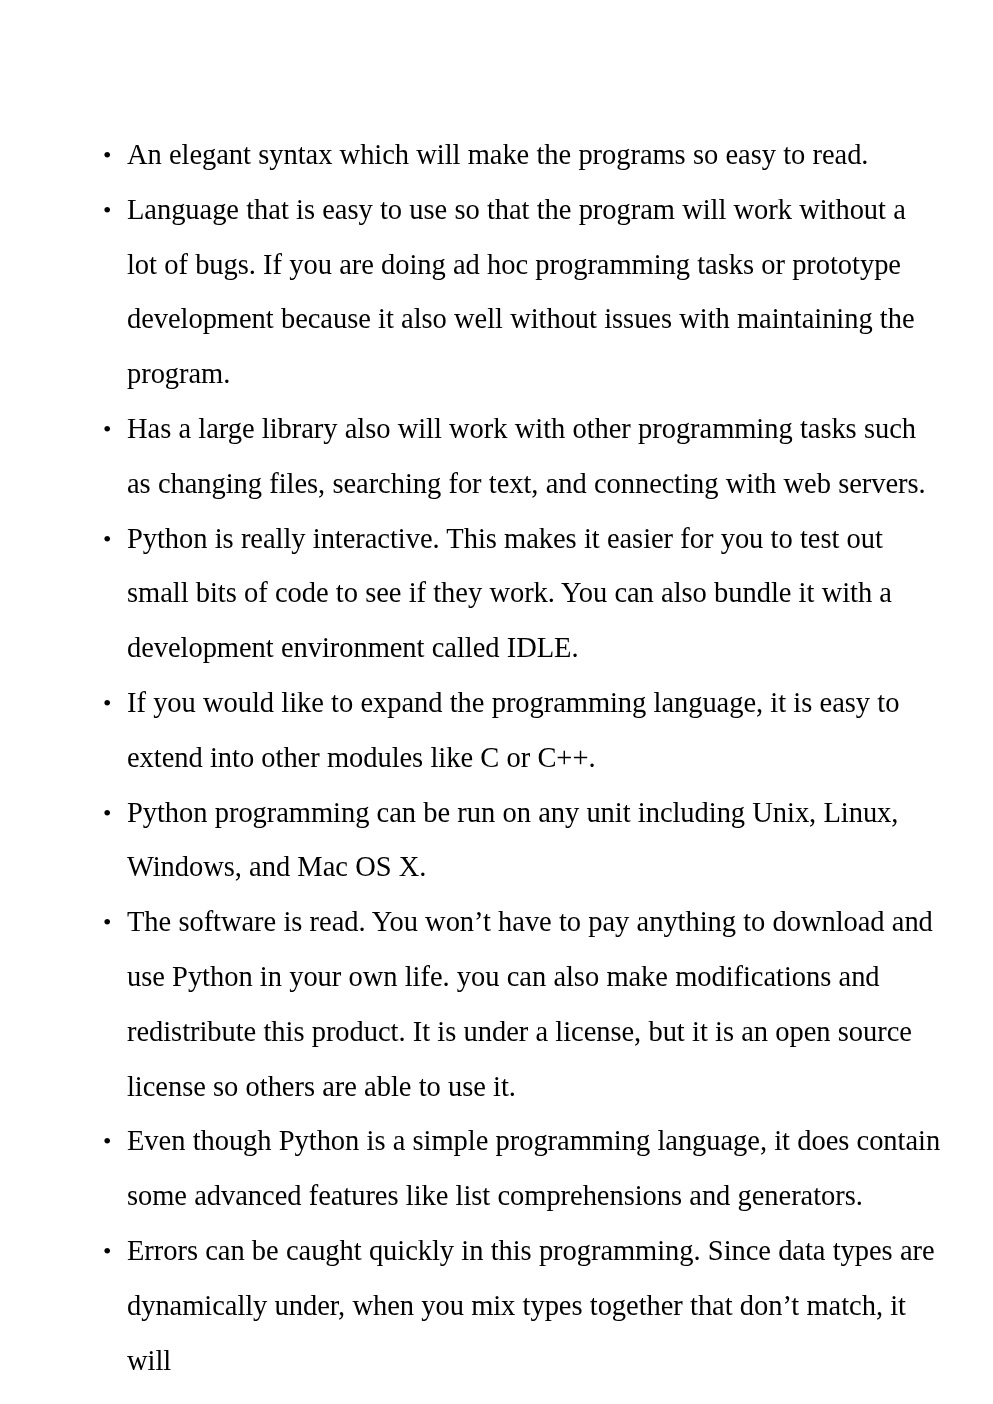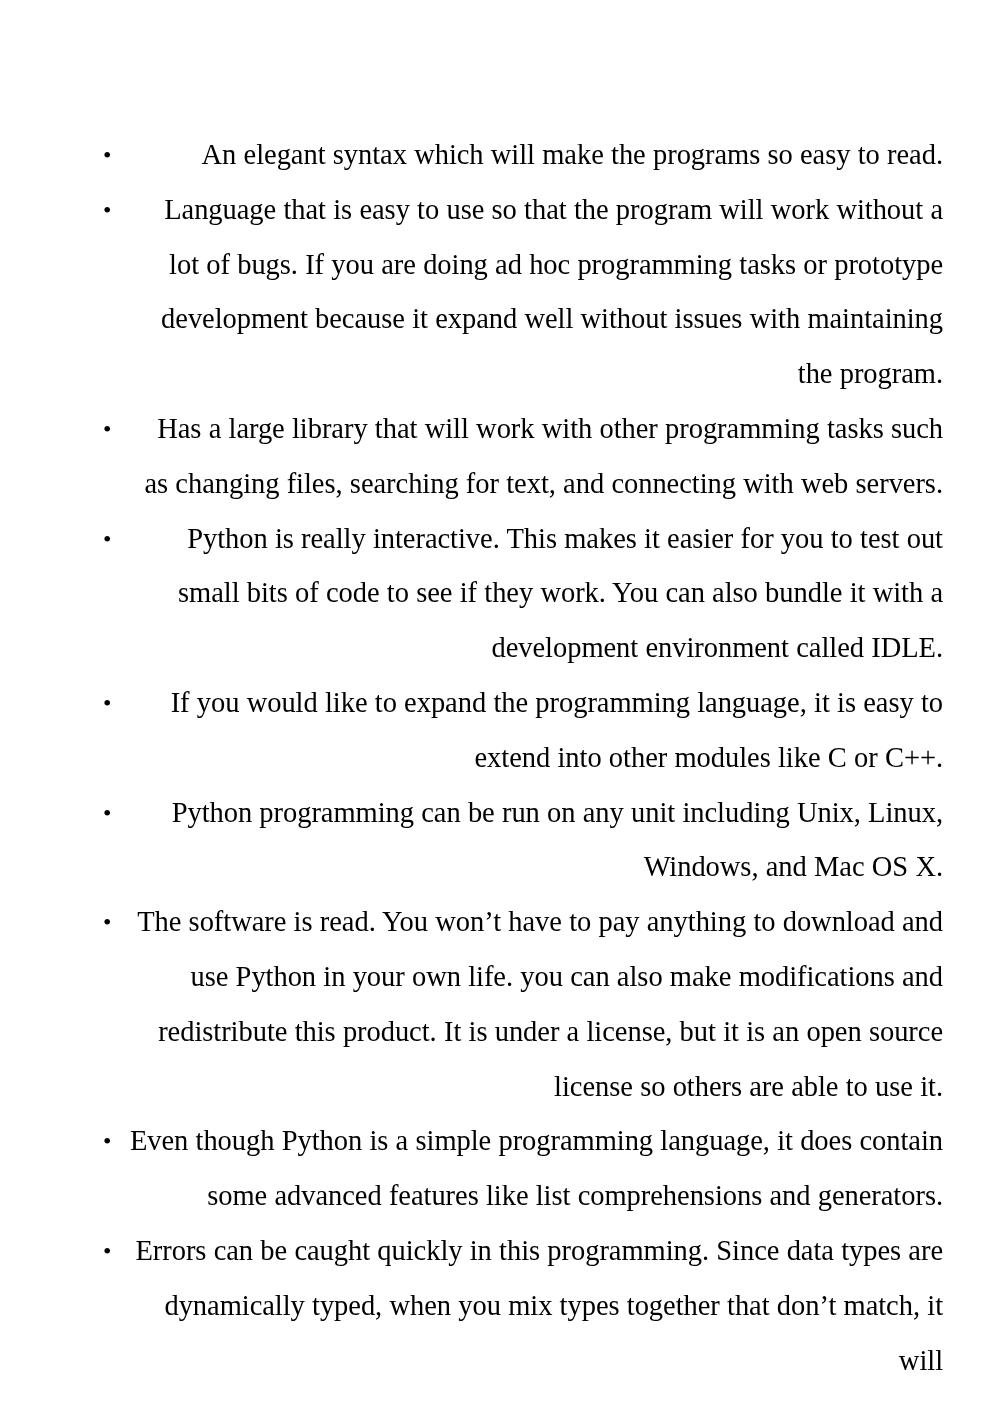--- a/index.html
+++ b/index.html
@@ -42,43 +42,42 @@
     position: absolute;
     left: 0px;
     top: 0px;
     width: 24px;
     line-height: 54.8px;
     font-size: 24px;
     text-align: left;
   }
   .bullet-text {
     display: block;
-    text-align: right;
   }
 </style>
 </head>
 <body>
 
 <div class="page">
   <div class="content">
     <ul class="bullet-list">
 
       <li class="bullet-item">
         <span class="bullet-dot">•</span>
         <span class="bullet-text">An elegant syntax which will make the programs so easy to read.</span>
       </li>
 
       <li class="bullet-item">
         <span class="bullet-dot">•</span>
-        <span class="bullet-text">Language that is easy to use so that the program will work without a lot of bugs. If you are doing ad hoc programming tasks or prototype development because it expand well without issues with maintaining the program.</span>
+        <span class="bullet-text">Language that is easy to use so that the program will work without a lot of bugs. If you are doing ad hoc programming tasks or prototype development because it also well without issues with maintaining the program.</span>
       </li>
 
       <li class="bullet-item">
         <span class="bullet-dot">•</span>
-        <span class="bullet-text">Has a large library that will work with other programming tasks such as changing files, searching for text, and connecting with web servers.</span>
+        <span class="bullet-text">Has a large library also will work with other programming tasks such as changing files, searching for text, and connecting with web servers.</span>
       </li>
 
       <li class="bullet-item">
         <span class="bullet-dot">•</span>
         <span class="bullet-text">Python is really interactive. This makes it easier for you to test out small bits of code to see if they work. You can also bundle it with a development environment called IDLE.</span>
       </li>
 
       <li class="bullet-item">
         <span class="bullet-dot">•</span>
         <span class="bullet-text">If you would like to expand the programming language, it is easy to extend into other modules like C or C++.</span>
@@ -94,18 +93,18 @@
         <span class="bullet-text">The software is read. You won’t have to pay anything to download and use Python in your own life. you can also make modifications and redistribute this product. It is under a license, but it is an open source license so others are able to use it.</span>
       </li>
 
       <li class="bullet-item">
         <span class="bullet-dot">•</span>
         <span class="bullet-text">Even though Python is a simple programming language, it does contain some advanced features like list comprehensions and generators.</span>
       </li>
 
       <li class="bullet-item">
         <span class="bullet-dot">•</span>
-        <span class="bullet-text">Errors can be caught quickly in this programming. Since data types are dynamically typed, when you mix types together that don’t match, it will</span>
+        <span class="bullet-text">Errors can be caught quickly in this programming. Since data types are dynamically under, when you mix types together that don’t match, it will</span>
       </li>
 
     </ul>
   </div>
 </div>
 
 </body></html>

